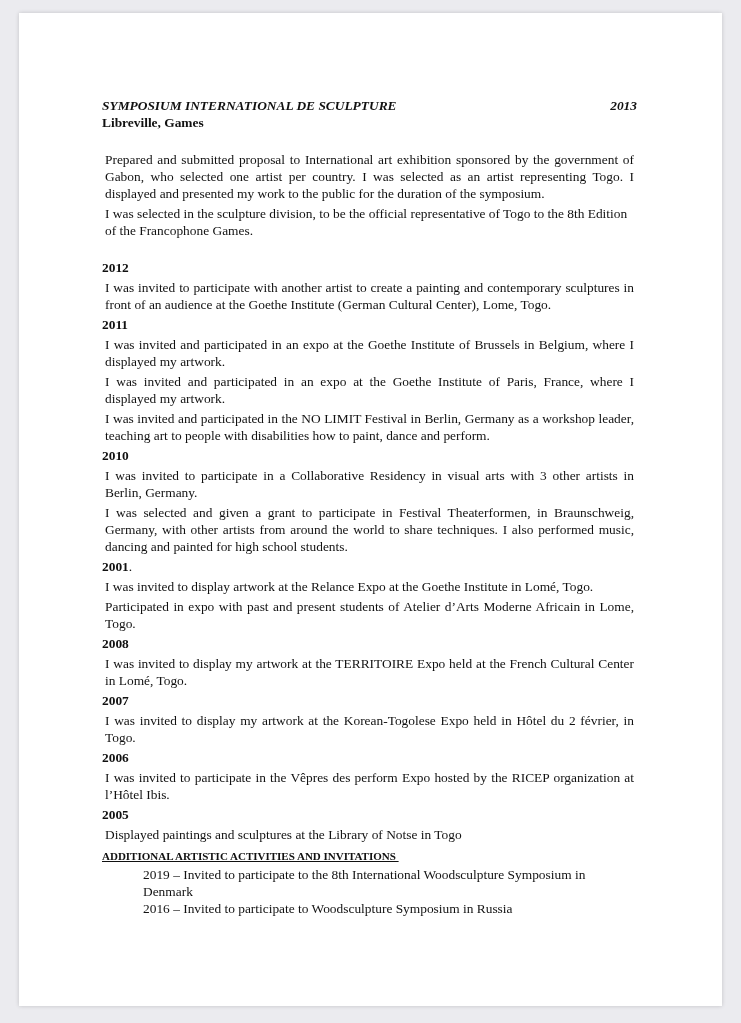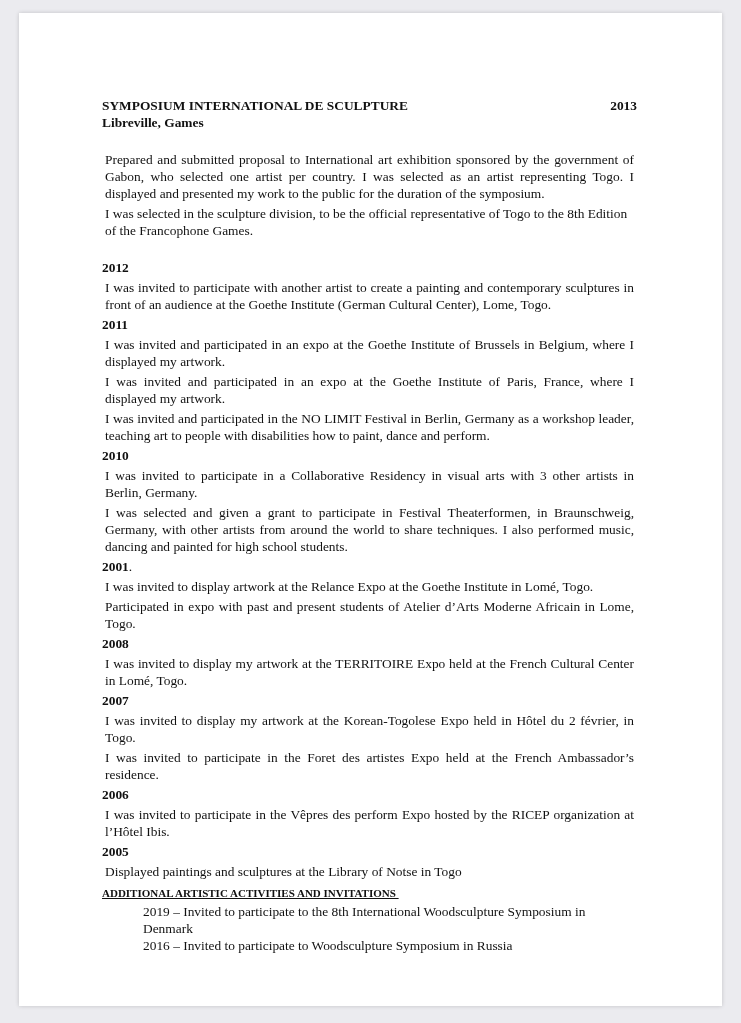--- a/index.html
+++ b/index.html
@@ -17,21 +17,21 @@
   }
   .content {
     position: absolute;
     left: 83px; top: 84px;
     width: 535px;
     font-family: "Liberation Serif", serif;
     font-size: 13.4px;
     line-height: 17px;
     color: #111;
   }
-  .hdr-row { display: flex; justify-content: space-between; font-weight: bold; }
+  .hdr-row { display: flex; justify-content: space-between; font-weight: bold; font-style: italic; }
   .hdr-row .year { }
   .bold { font-weight: bold; }
   .para { margin: 3px; }
   .justify { text-align: justify; text-align-last: left; }
   .gap { height: 17px; }
   .year-head { font-weight: bold; }
   .add-title {
     font-weight: bold;
     font-size: 11px;
     line-height: 20px;
@@ -74,21 +74,20 @@
 
     <div><span class="year-head">2001</span><span>.</span></div>
     <p class="para">I was invited to display artwork at the Relance Expo at the Goethe Institute in Lomé, Togo.</p>
     <p class="para justify">Participated in expo with past and present students of Atelier d’Arts Moderne Africain in Lome, Togo.</p>
 
     <div class="year-head">2008</div>
     <p class="para justify">I was invited to display my artwork at the TERRITOIRE Expo held at the French Cultural Center in Lomé, Togo.</p>
 
     <div class="year-head">2007</div>
     <p class="para justify">I was invited to display my artwork at the  Korean-Togolese Expo held in Hôtel du 2 février, in Togo.</p>
-    <p class="para justify">I was invited to participate in the Foret des artistes Expo held at the French  Ambassador’s residence.</p>
 
     <div class="year-head">2006</div>
     <p class="para justify">I was invited to participate in the Vêpres des perform Expo hosted by the RICEP  organization at l’Hôtel Ibis.</p>
 
     <div class="year-head">2005</div>
     <p class="para">Displayed paintings and sculptures at the Library of Notse in Togo</p>
 
     <div class="add-title">ADDITIONAL ARTISTIC ACTIVITIES AND INVITATIONS </div>
     <ul class="add-list">
       <li>2019 – Invited to participate to the 8th International Woodsculpture Symposium in Denmark</li>

